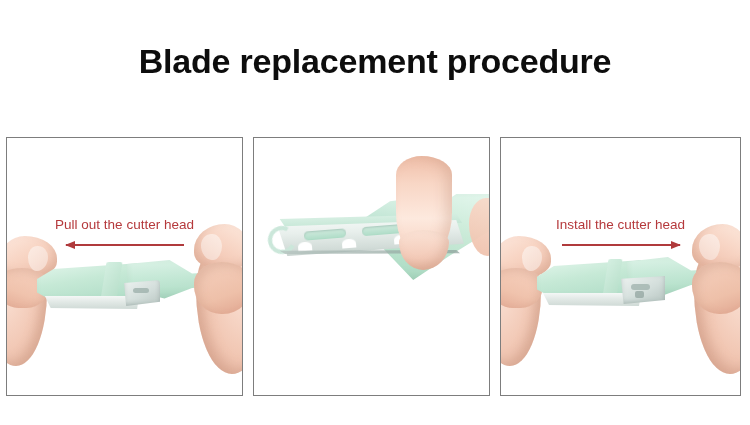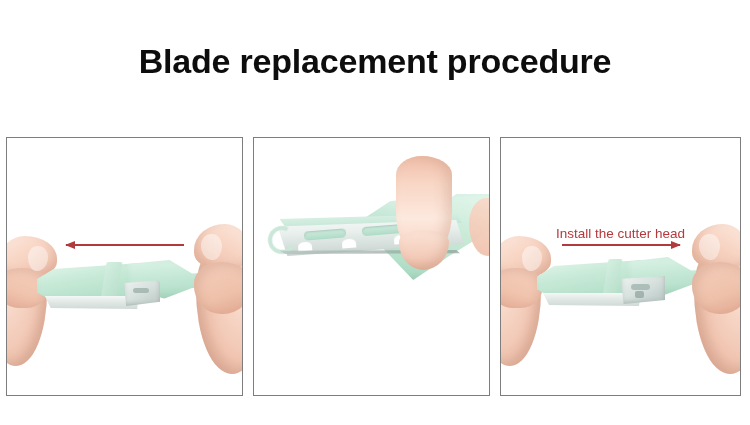--- a/index.html
+++ b/index.html
@@ -55,21 +55,21 @@
   .caption {
     position: absolute;
     width: 100%;
     text-align: center;
     font-size: 13.5px;
     color: #b5393c;
     white-space: nowrap;
     line-height: 16px;
   }
   .caption-1 { top: 79px; left: 0; }
-  .caption-3 { top: 79px; left: 0; margin-top: 9px; }
+  .caption-3 { top: 79px; left: 0; }
 
   .arrow-wrap {
     position: absolute;
     top: 101px;
     left: 50%;
     transform: translateX(-50%);
     width: 118px;
     height: 12px;
   }
   .arrow-line {
@@ -462,20 +462,21 @@
       <div class="p1-shaft"></div>
       <div class="p1-socket"></div>
       <div class="p1-socket-slot"></div>
 
       <div class="hand hand-right-palm"></div>
       <div class="hand finger-right-top"></div>
       <div class="hand finger-right-bot"></div>
       <div class="hand nail-right"></div>
     </div>
 
+    <div class="caption caption-1">Pull out the cutter head</div>
 
     <div class="arrow-wrap">
       <div class="arrow-line"></div>
       <div class="arrow-head left"></div>
     </div>
   </div>
 
   <div class="panel panel-2">
     <div class="scene">
 

